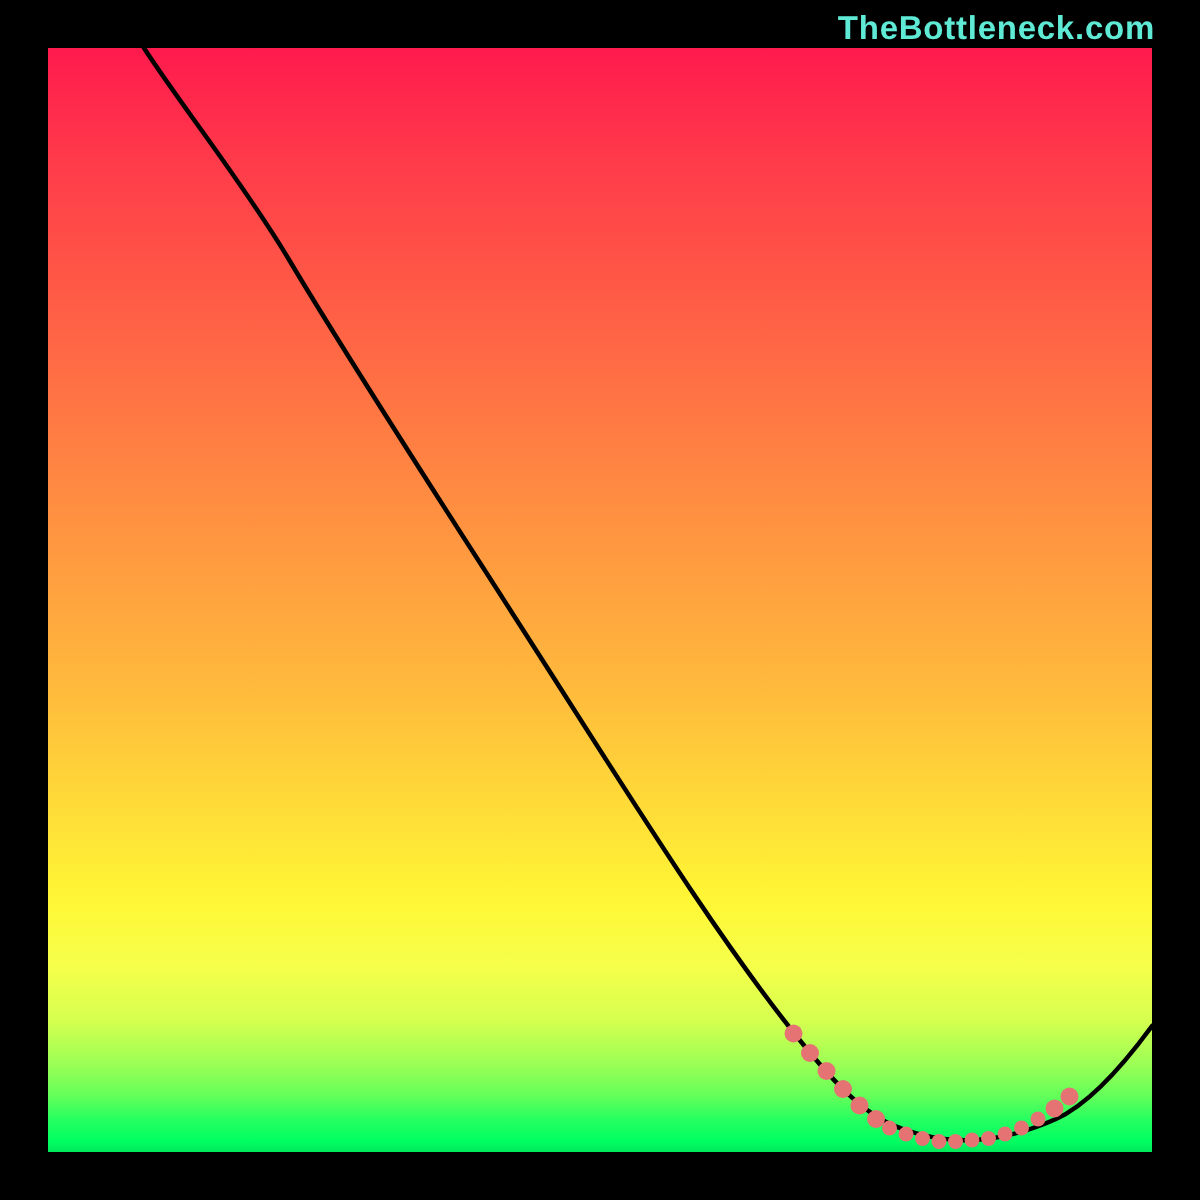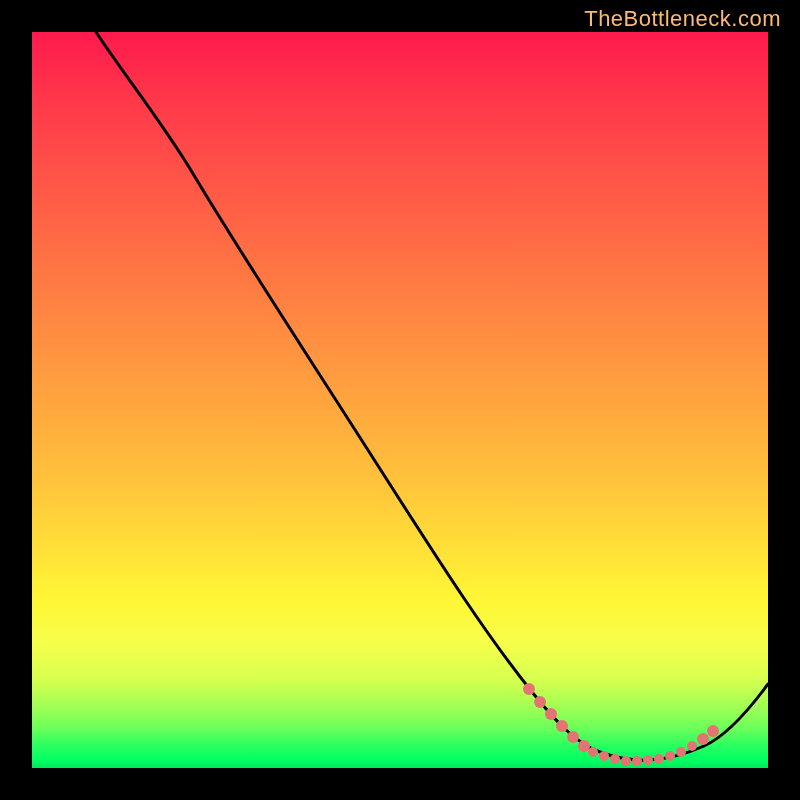--- a/index.html
+++ b/index.html
@@ -50,25 +50,25 @@
   }
   .curve-svg {
     position: absolute;
     inset: 0;
     width: 100%;
     height: 100%;
   }
   .attribution {
     position: absolute;
     top: 6px;
-    right: 19px;
-    color: #fdba74;
+    right: 30px;
+    color: #5eead4;
     font-size: 22px;
     letter-spacing: 0.5px;
-    font-weight: 400;
+    font-weight: 700;
     user-select: none;
   }
 </style>
 </head>
 <body>
 
 <div class="stage">
 
   <div class="attribution">TheBottleneck.com</div>
 

